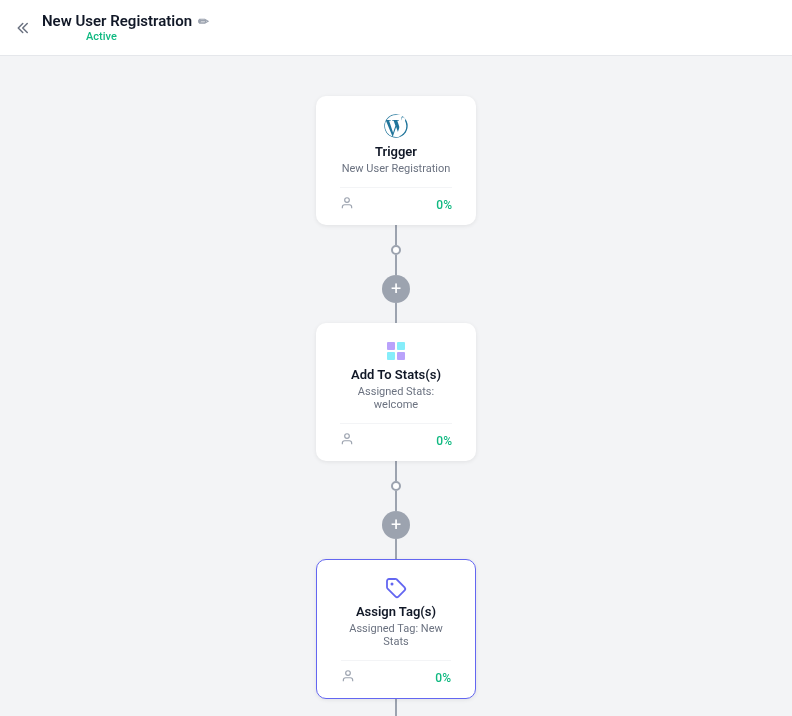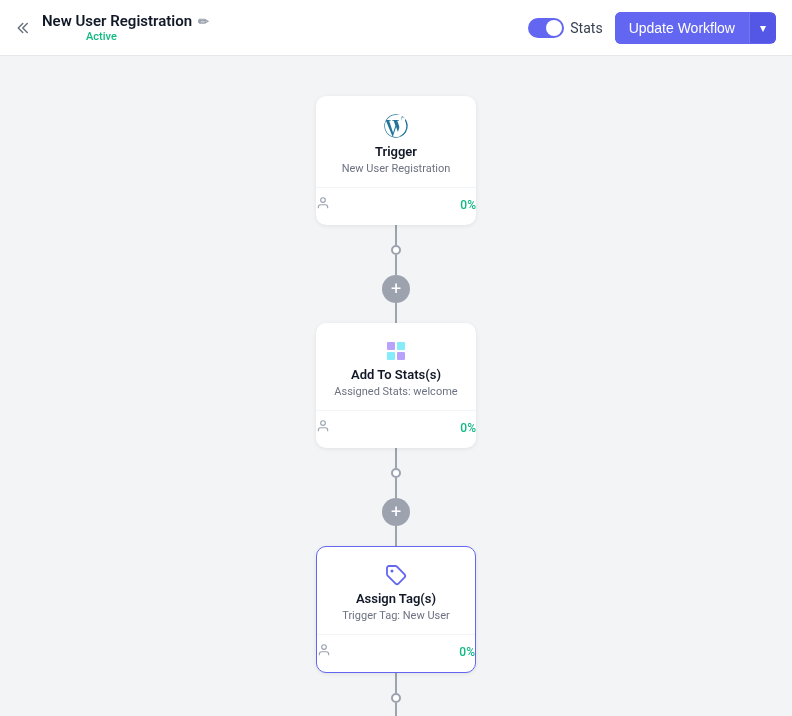--- a/index.html
+++ b/index.html
@@ -139,21 +139,21 @@
       display: flex;
       flex-direction: column;
       align-items: center;
       width: 200px;
     }
 
     .node-card {
       background: #fff;
       border-radius: 10px;
       width: 160px;
-      padding: 16px 0 12px;
+      padding: 16px 24px 12px;
       box-shadow: 0 1px 4px rgba(0,0,0,0.08);
       display: flex;
       flex-direction: column;
       align-items: center;
       position: relative;
       cursor: pointer;
     }
     .node-card.highlighted {
       border: 1.5px solid #6366f1;
     }
@@ -242,32 +242,20 @@
         <polyline points="15 18 9 12 15 6"></polyline>
         <polyline points="9 18 3 12 9 6"></polyline>
       </svg>
     </div>
     <div class="title-area">
       <div class="page-title">
         <span>New User Registration</span>
         <span class="edit-icon">✏</span>
       </div>
       <span class="status-badge">Active</span>
-    </div>
-  </div>
-  <div class="header-right">
-    <div class="stats-toggle">
-      <div class="toggle-switch"></div>
-      <span>Stats</span>
-    </div>
-    <div class="update-btn">
-      <button class="update-btn-main">Update Workflow</button>
-      <button class="update-btn-arrow">
-        <span>▾</span>
-      </button>
     </div>
   </div>
 </div>
 
 <div class="canvas">
   <div class="workflow-column">
 
     <div class="node-card">
       <svg class="wp-icon" viewBox="0 0 24 24" xmlns="http://www.w3.org/2000/svg">
         <circle cx="12" cy="12" r="10" fill="#21759b"></circle>
@@ -320,21 +308,21 @@
     <div class="connector-line"></div>
     <div class="add-btn">+</div>
     <div class="connector-line"></div>
 
     <div class="node-card highlighted">
       <svg class="tag-icon" viewBox="0 0 24 24" xmlns="http://www.w3.org/2000/svg">
         <path d="M20.6 11.3l-8-8A2 2 0 0 0 11.2 3H5a2 2 0 0 0-2 2v6.2a2 2 0 0 0 .6 1.4l8 8a2 2 0 0 0 2.8 0l6.2-6.2a2 2 0 0 0 0-2.8z" fill="none" stroke="#6366f1" stroke-width="1.8"></path>
         <circle cx="8" cy="8" r="1.5" fill="#6366f1"></circle>
       </svg>
       <div class="node-title">Assign Tag(s)</div>
-      <div class="node-subtitle">Trigger Tag: New User</div>
+      <div class="node-subtitle">Assigned Tag: New Stats</div>
       <div class="node-footer">
         <span class="node-people">
           <svg width="14" height="14" viewBox="0 0 24 24" fill="none" stroke="#9ca3af" stroke-width="2">
               <path d="M20 21v-2a4 4 0 0 0-4-4H8a4 4 0 0 0-4 4v2"></path>
               <circle cx="12" cy="7" r="4"></circle>
             </svg>
         </span>
         <span class="node-pct">0%</span>
       </div>
     </div>

